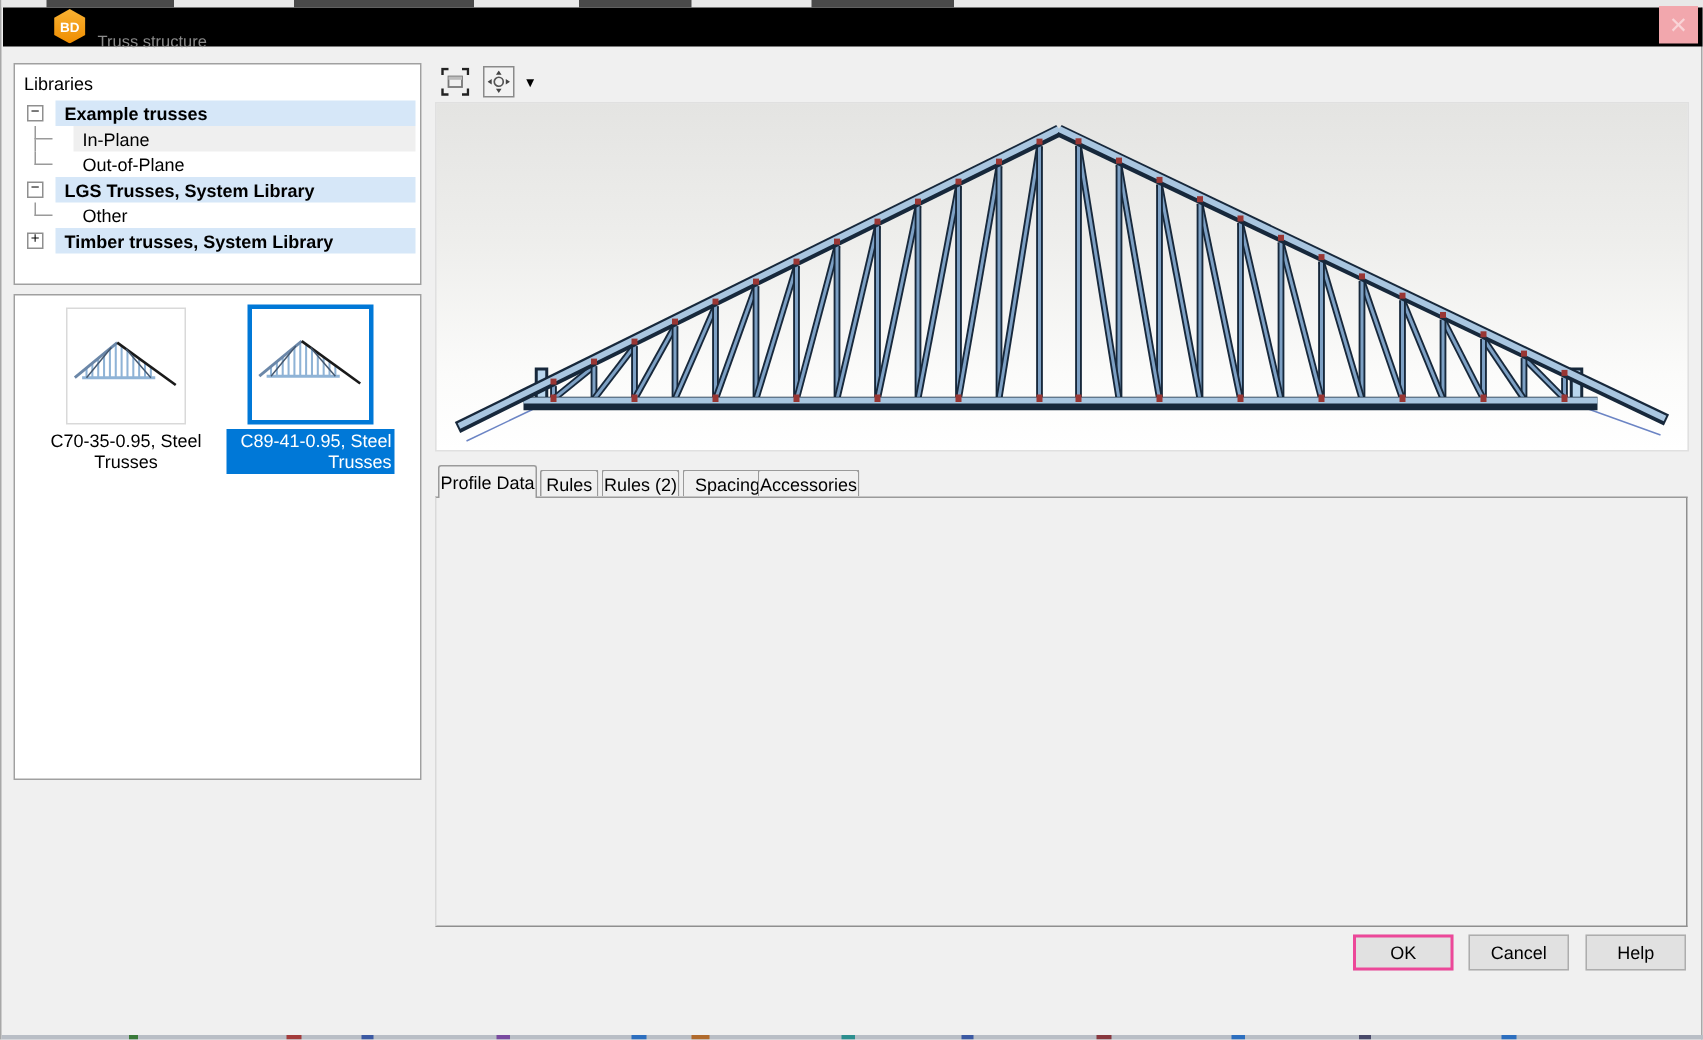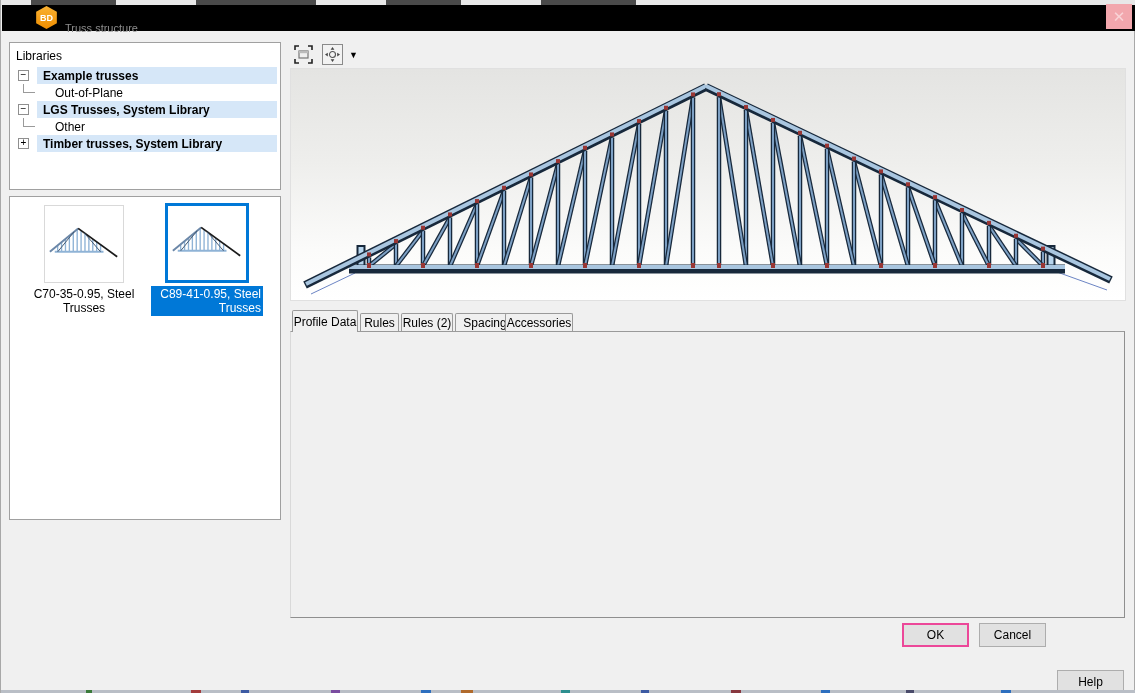--- a/index.html
+++ b/index.html
@@ -99,20 +99,25 @@
       </div>
   </div>
 
   <div class="groupbox" id="libraries-box">
     <div class="lib-label">Libraries</div>
     <div class="tree">
       <div class="tree-row parent">
         <span class="row-bg"></span>
         <span class="expander">−</span>
         <span class="tree-text">Example trusses</span>
+      </div>
+      <div class="tree-row child shaded">
+        <span class="row-bg"></span>
+        <span class="tree-elbow tee"></span>
+        <span class="tree-text">In-Plane</span>
       </div>
       <div class="tree-row child">
         <span class="row-bg"></span>
         <span class="tree-elbow ell"></span>
         <span class="tree-text">Out-of-Plane</span>
       </div>
       <div class="tree-row parent">
         <span class="row-bg"></span>
         <span class="expander">−</span>
         <span class="tree-text">LGS Trusses, System Library</span>
@@ -407,21 +412,21 @@
   <input class="field gray" style="left: 400px; top: 558px; width: 89px;" value="C89-41-0.95">
   <input class="field gray" style="left: 497px; top: 558px; width: 76px;" value="c">
   <input class="field gray" style="left: 583px; top: 558px; width: 58px;" value="G550">
   <div class="btn" style="left:652px; top:558px; width:47px;">Select</div>
 
   <div class="checkbox" style="left:300px; top:587px;"><span>✓</span></div>
   <div class="form-label" style="left:318px; top:587px;">Show only profiles</div>
 
   <div class="footer-btn" id="ok-btn" style="left:901px;">OK</div>
   <div class="footer-btn" style="left:978px;">Cancel</div>
-  <div class="footer-btn" style="left:1056px;margin-top:47px;">Help</div>
+  <div class="footer-btn" style="left:1056px;">Help</div>
 
   <div class="bg-bottom-strip">
     <div class="tb-frag" style="left:85px;width:6px;background:#3a7a3a"></div>
     <div class="tb-frag" style="left:190px;width:10px;background:#a33c3c"></div>
     <div class="tb-frag" style="left:240px;width:8px;background:#3c5aa3"></div>
     <div class="tb-frag" style="left:330px;width:9px;background:#7a4ca0"></div>
     <div class="tb-frag" style="left:420px;width:10px;background:#2d6fbf"></div>
     <div class="tb-frag" style="left:460px;width:12px;background:#b06a2c"></div>
     <div class="tb-frag" style="left:560px;width:9px;background:#2d8f8f"></div>
     <div class="tb-frag" style="left:640px;width:8px;background:#3c5aa3"></div>

